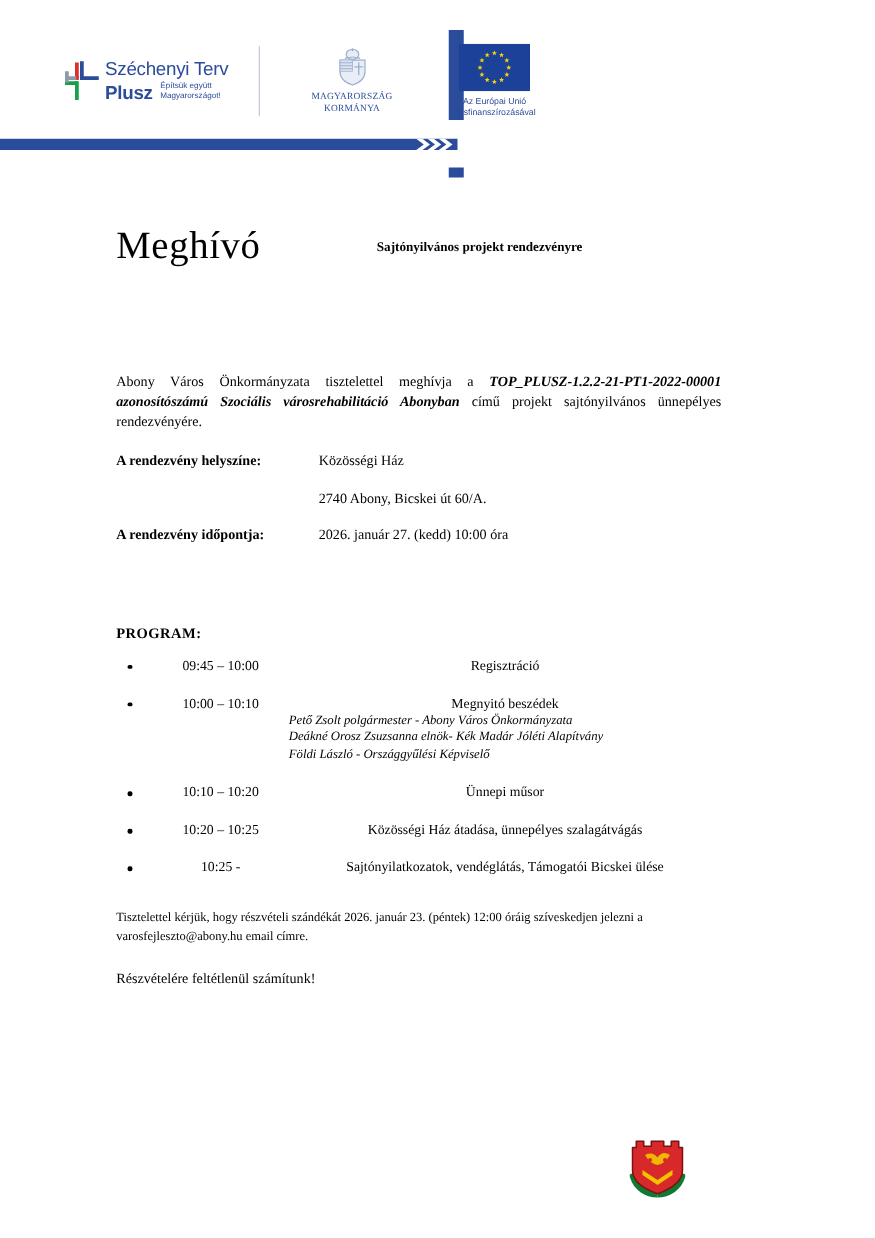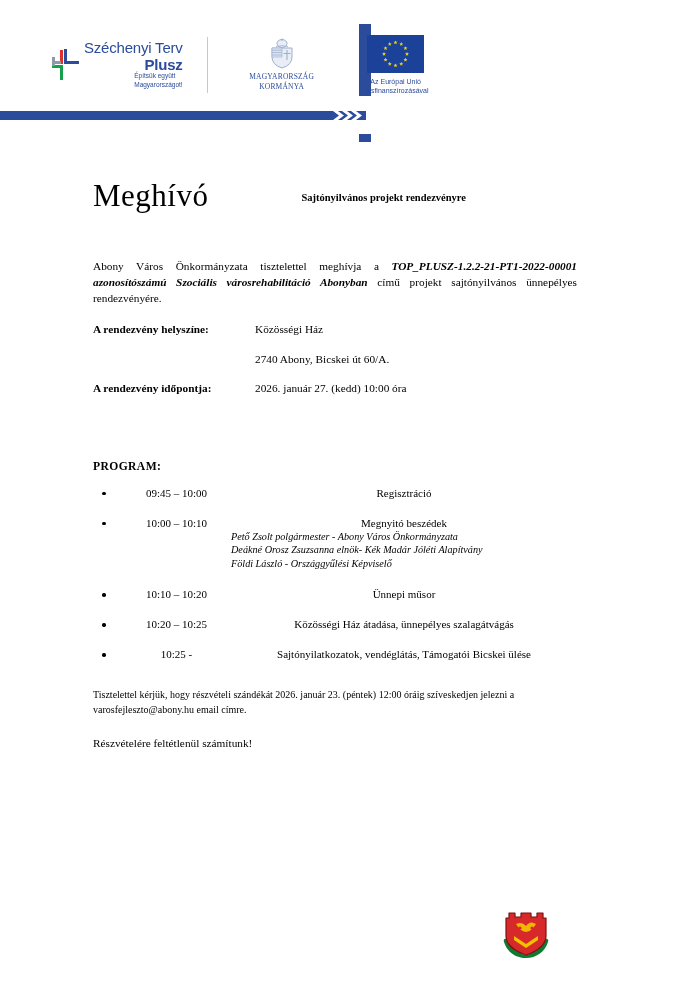--- a/index.html
+++ b/index.html
@@ -89,21 +89,20 @@
     font-family: "Liberation Sans", sans-serif;
     font-weight: normal;
     font-size: 15px;
     color: #2b4b9b;
     letter-spacing: -0.2px;
   }
   .szt-line2 {
     display: flex;
     align-items: flex-end;
     margin-top: 2px;
-    flex-direction: column;
   }
   .szt-plusz {
     font-family: "Liberation Sans", sans-serif;
     font-weight: bold;
     font-size: 15px;
     color: #2b4b9b;
     letter-spacing: -0.2px;
   }
   .szt-slogan {
     font-family: "Liberation Sans", sans-serif;
@@ -186,21 +185,21 @@
   }
   .title-sub {
     font-size: 10.5px;
     font-weight: bold;
     margin-left: 93px;
     position: relative;
     top: -5px;
   }
 
   .intro {
-    margin-top: 32px;
+    margin-top: 72px;
     font-size: 11.3px;
     line-height: 1.42;
     text-align: justify;
   }
   .intro b, .intro i {
     font-weight: bold;
     font-style: italic;
   }
 
   .detail-table {

